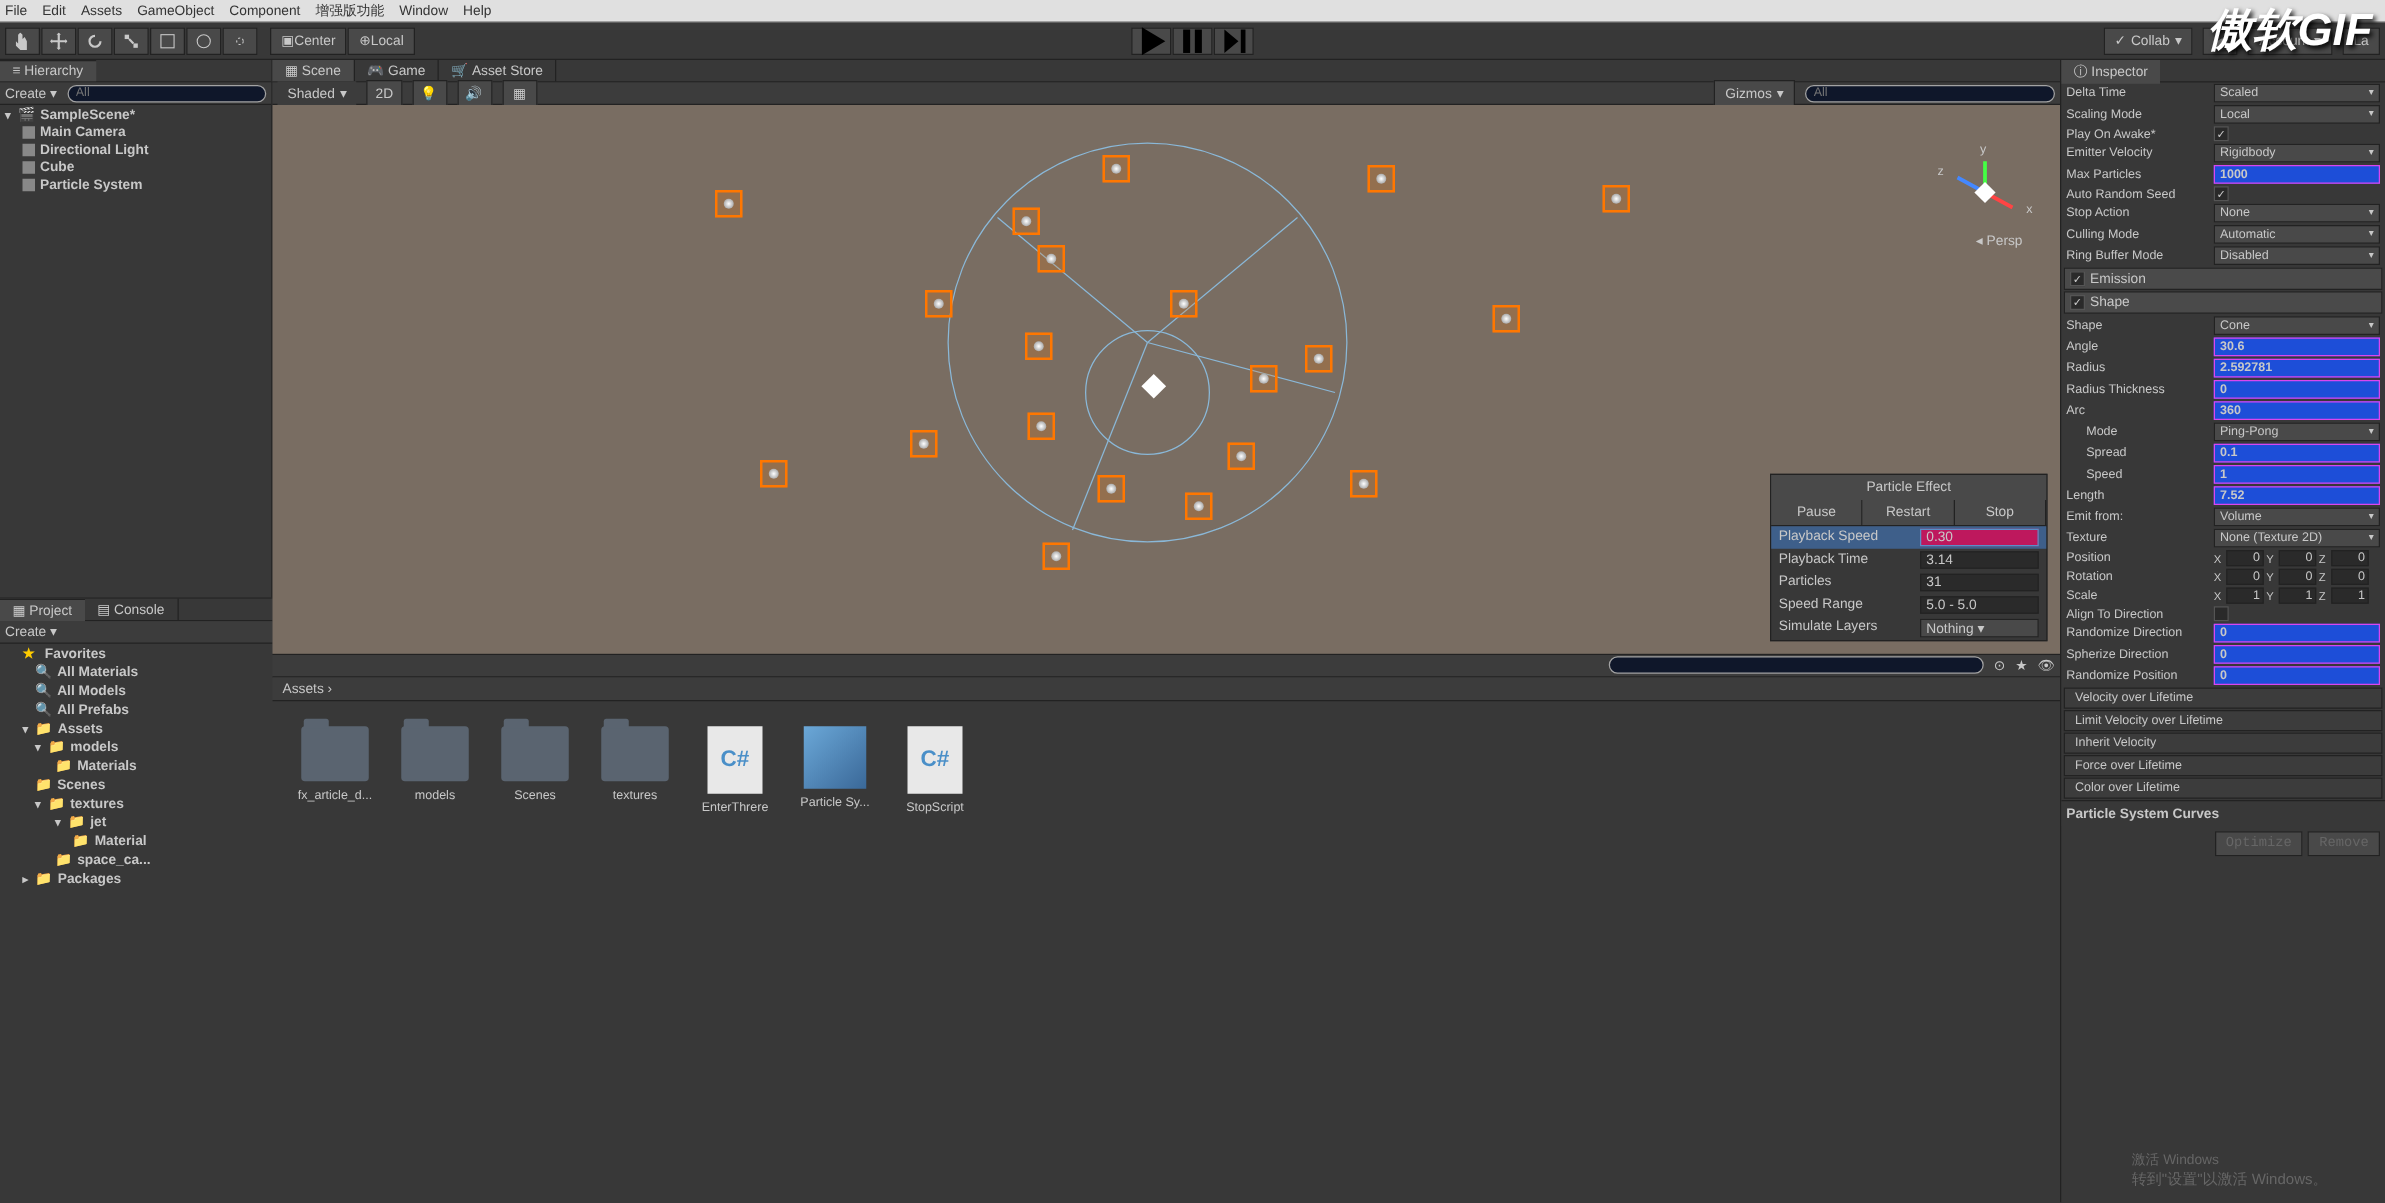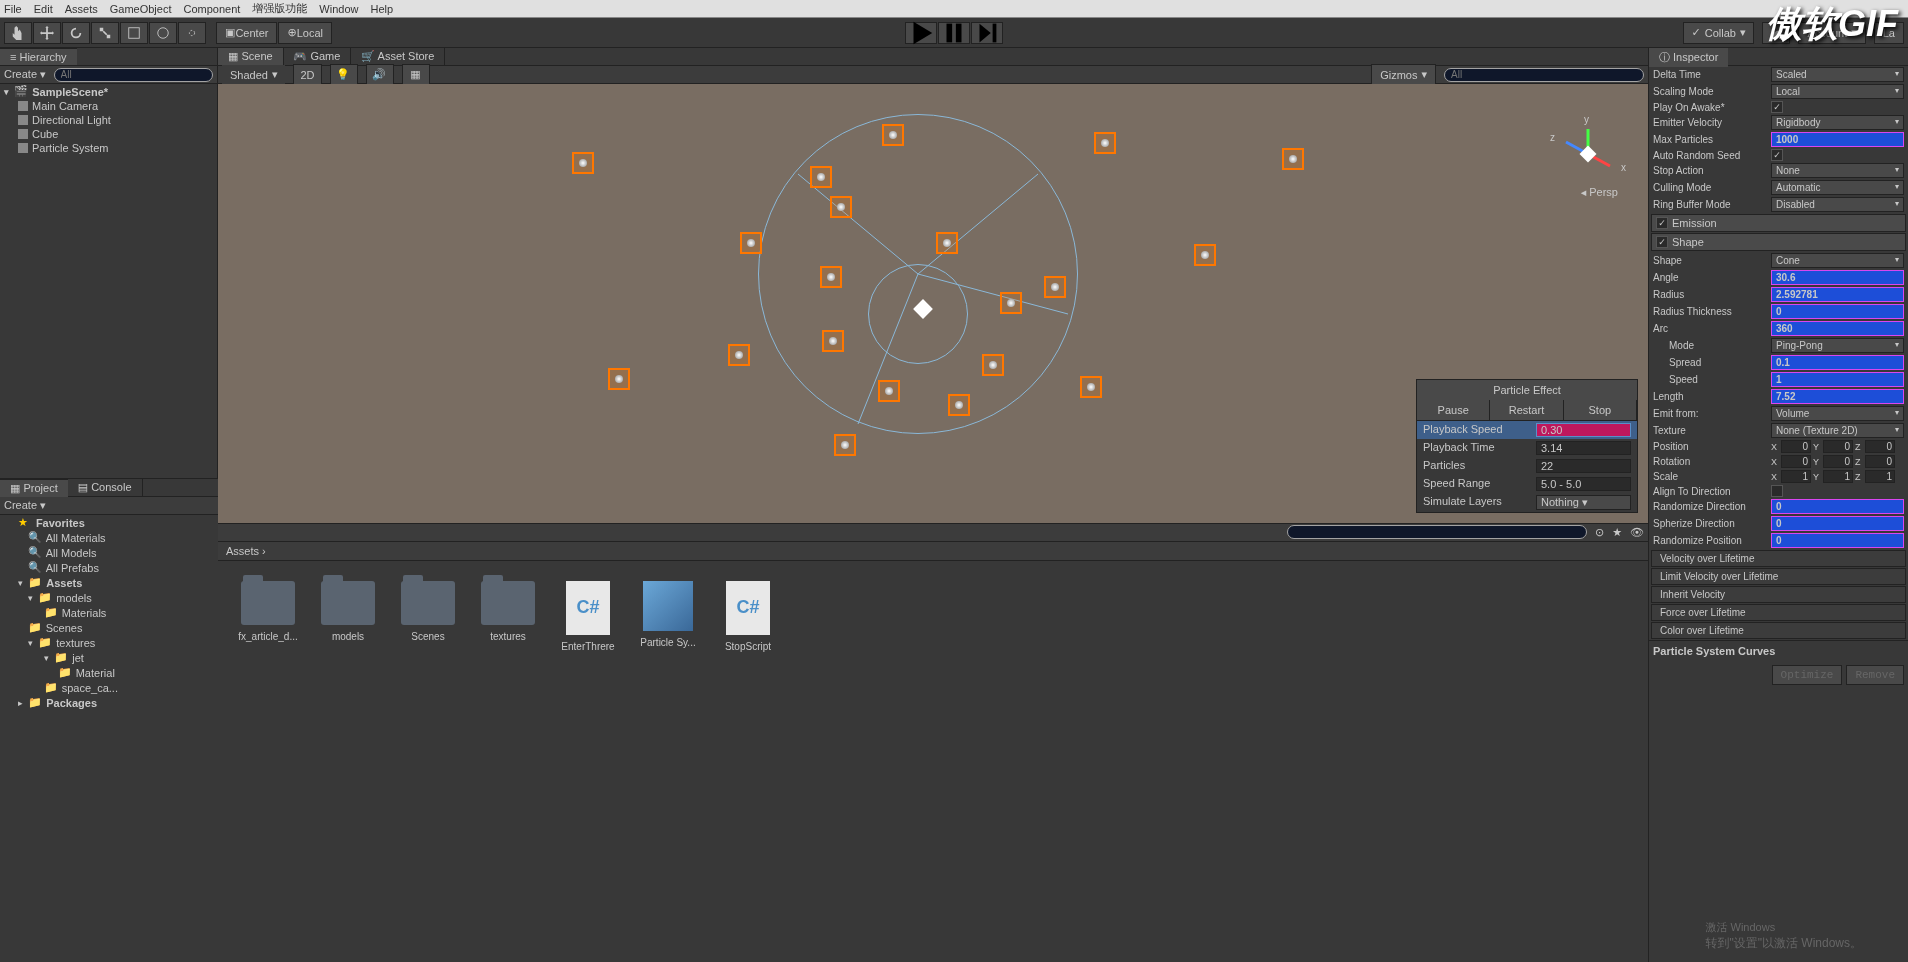--- a/index.html
+++ b/index.html
@@ -15,21 +15,21 @@
 .play-btn { width: 32px; height: 22px; background: #494949; border: 1px solid #222; display: flex; align-items: center; justify-content: center; cursor: pointer; }
 .right-group { margin-left: auto; display: flex; gap: 8px; }
 .dropdown-btn { background: #494949; border: 1px solid #222; padding: 3px 8px; cursor: pointer; display: flex; align-items: center; gap: 4px; }
 
 .main-layout { display: flex; height: 914px; }
 .hierarchy { flex: 0 0 430px; background: #383838; border-right: 1px solid #222; }
 .panel-tab { height: 18px; background: #383838; display: flex; align-items: center; border-bottom: 1px solid #222; }
 .tab-active { background: #494949; padding: 2px 10px; border-top: 1px solid #222; }
 .panel-toolbar { height: 18px; background: #3c3c3c; display: flex; align-items: center; padding: 0 4px; gap: 8px; border-bottom: 1px solid #222; }
 .search-box { flex: 1; background: #0f172a; border: 1px solid #a3a3a3; border-radius: 8px; height: 14px; padding: 0 6px; color: #888; font-size: 10px; }
-.tree-item { padding: 1px 4px 1px 18px; cursor: pointer; display: flex; align-items: center; gap: 4px; }
+.tree-item { padding: 1px 4px 1px 18px; cursor: pointer; display: flex; align-items: center; gap: 4px; font-weight: bold; }
 .tree-item.root { padding-left: 4px; font-weight: bold; }
 .cube-icon { width: 10px; height: 10px; background: #888; }
 .foldout::before { content: '▸'; font-size: 9px; margin-right: 2px; }
 .foldout.open::before { content: '▾'; }
 
 .center-panel { flex: 1; display: flex; flex-direction: column; }
 .scene-tabs { height: 18px; background: #383838; display: flex; border-bottom: 1px solid #222; }
 .scene-tab { padding: 2px 10px; cursor: pointer; border-right: 1px solid #222; }
 .scene-tab.active { background: #494949; }
 .scene-toolbar { height: 18px; background: #3c3c3c; display: flex; align-items: center; padding: 0 4px; gap: 8px; border-bottom: 1px solid #222; }
@@ -301,21 +301,21 @@
             <div class="pp-row active">
               <span class="pp-label">Playback Speed</span>
               <span class="pp-value active">0.30</span>
             </div>
             <div class="pp-row">
               <span class="pp-label">Playback Time</span>
               <span class="pp-value">3.14</span>
             </div>
             <div class="pp-row">
               <span class="pp-label">Particles</span>
-              <span class="pp-value">22</span>
+              <span class="pp-value">31</span>
             </div>
             <div class="pp-row">
               <span class="pp-label">Speed Range</span>
               <span class="pp-value">5.0 - 5.0</span>
             </div>
             <div class="pp-row">
               <span class="pp-label">Simulate Layers</span>
               <span class="pp-value" style="background: rgb(73, 73, 73);">Nothing ▾</span>
             </div>
           </div>

